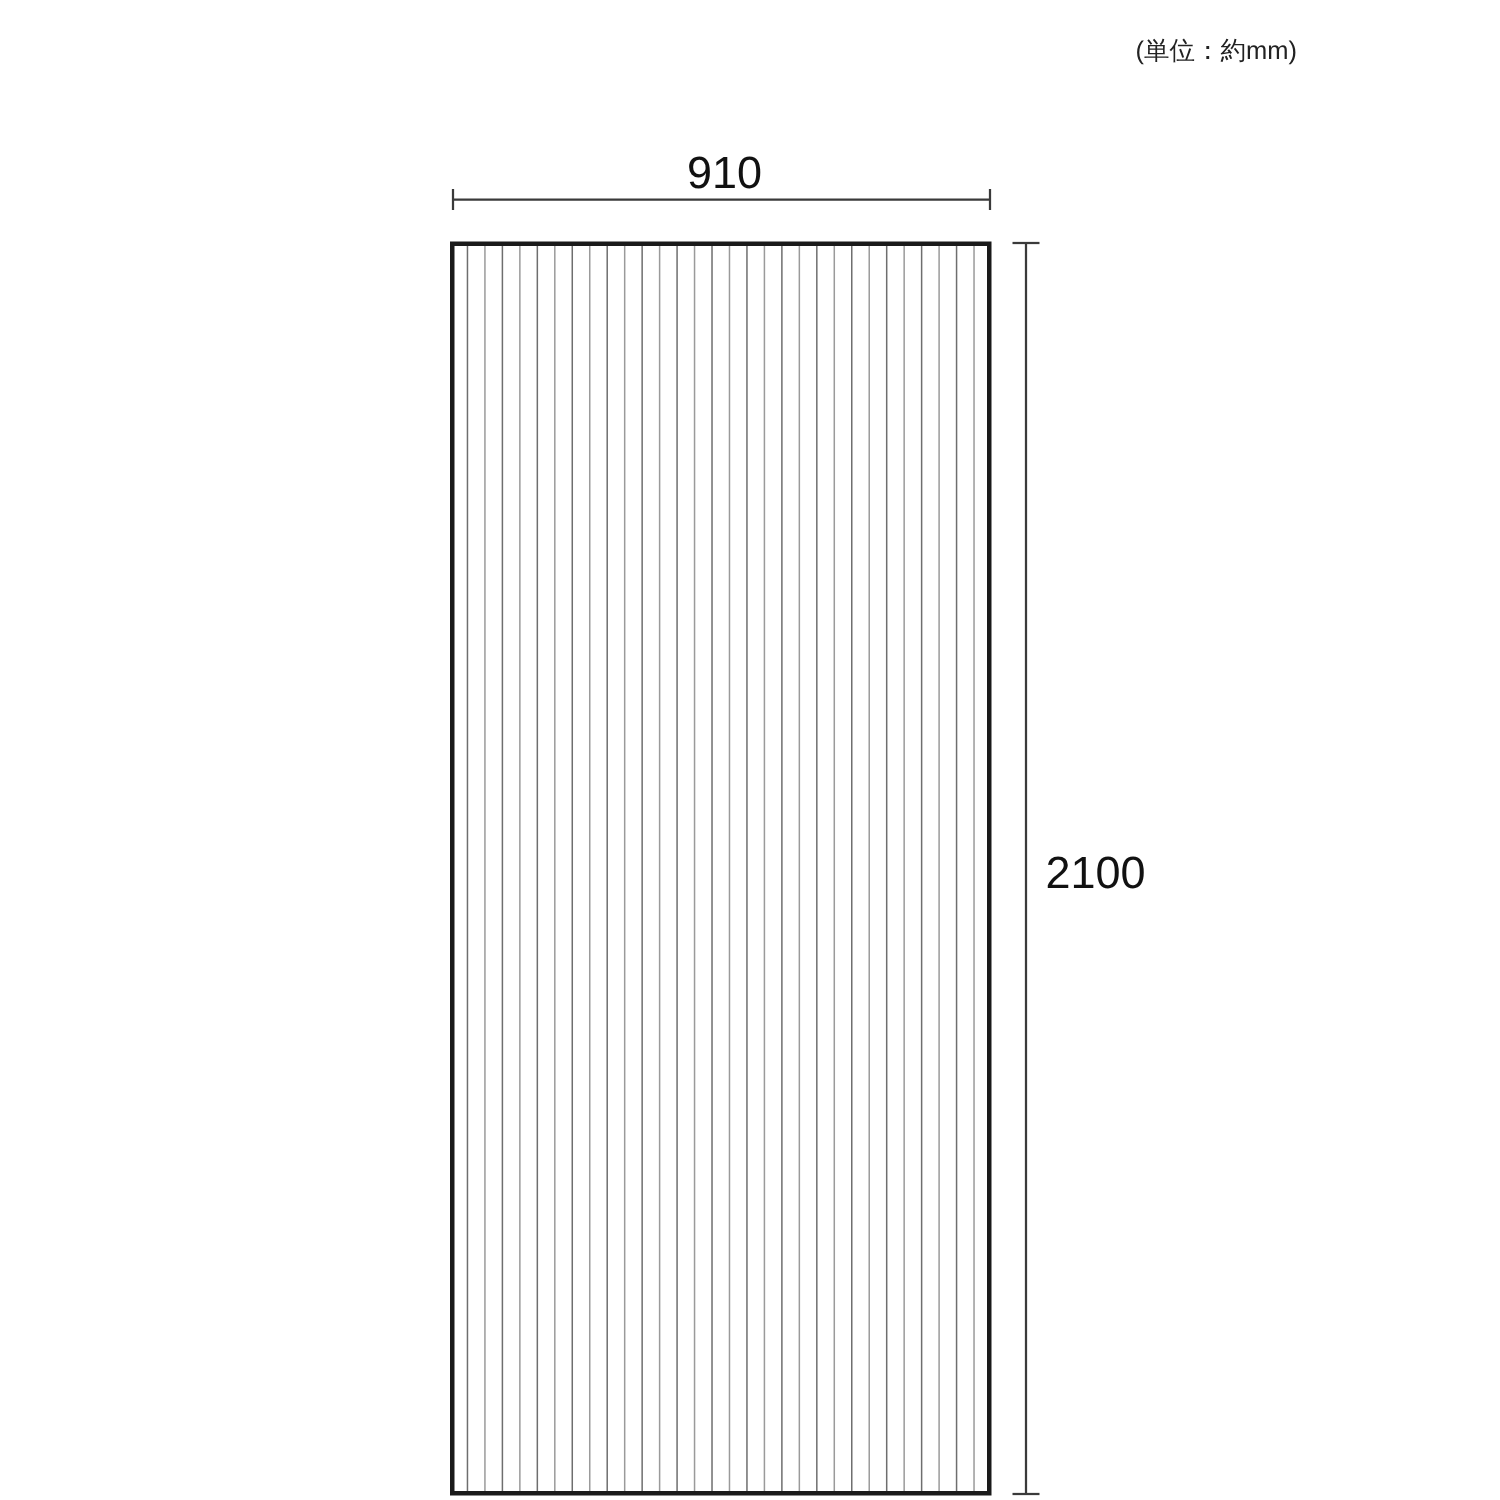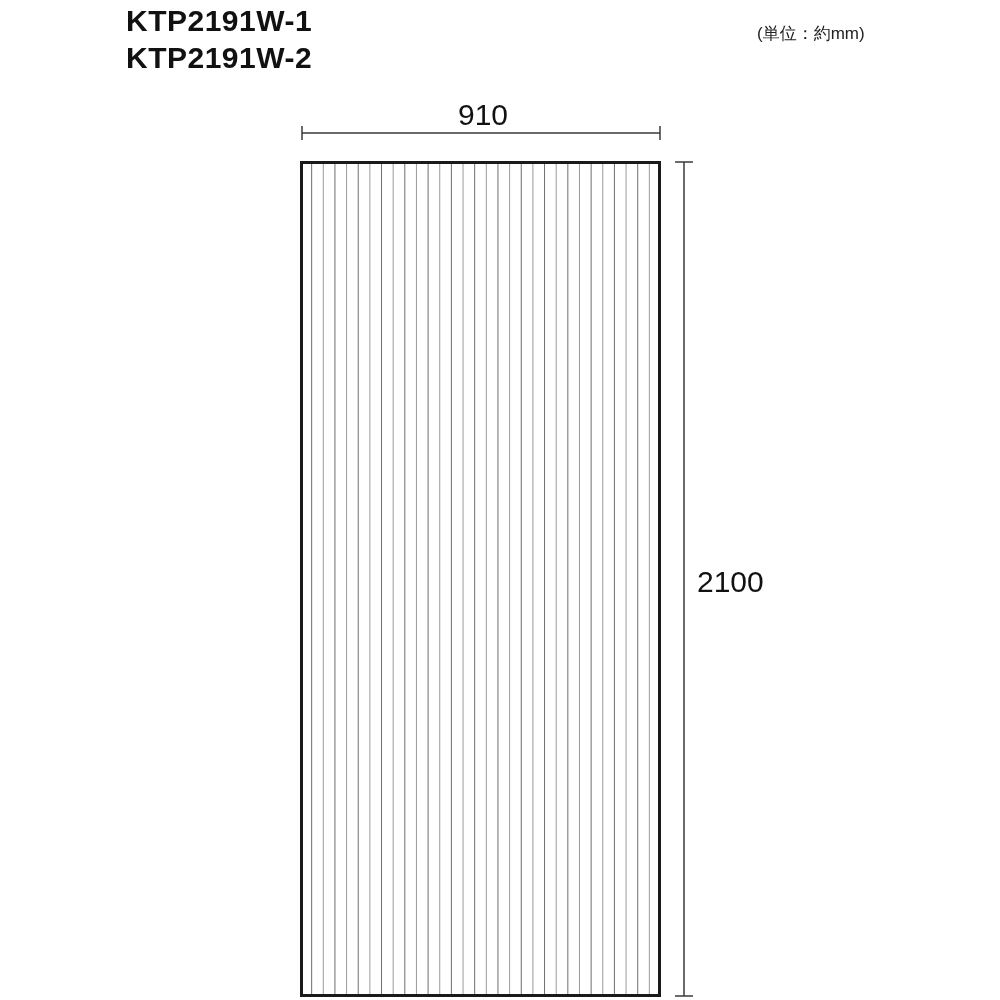--- a/index.html
+++ b/index.html
@@ -44,23 +44,21 @@
     font-family: "Liberation Sans", "DejaVu Sans", sans-serif;
     font-size: 30px;
     fill: #111111;
   }
 </style>
 </head>
 <body>
 
 <div class="canvas">
 
-  <div class="model-label model-1">KTP2191W-1</div>
 
-  <div class="model-label model-2">KTP2191W-2</div>
 
   <div class="unit-note">(単位：約mm)</div>
 
   <svg class="drawing" width="1000" height="1000" viewBox="0 0 1000 1000">
 
     <g id="stripes">
         <line x1="311.64516129032256" x2="311.64516129032256" y1="164" y2="994" stroke="#6e6e6e" stroke-width="1"></line>
         <line x1="323.2903225806452" x2="323.2903225806452" y1="164" y2="994" stroke="#9a9a9a" stroke-width="1"></line>
         <line x1="334.93548387096774" x2="334.93548387096774" y1="164" y2="994" stroke="#6e6e6e" stroke-width="1"></line>
         <line x1="346.5806451612903" x2="346.5806451612903" y1="164" y2="994" stroke="#9a9a9a" stroke-width="1"></line>

